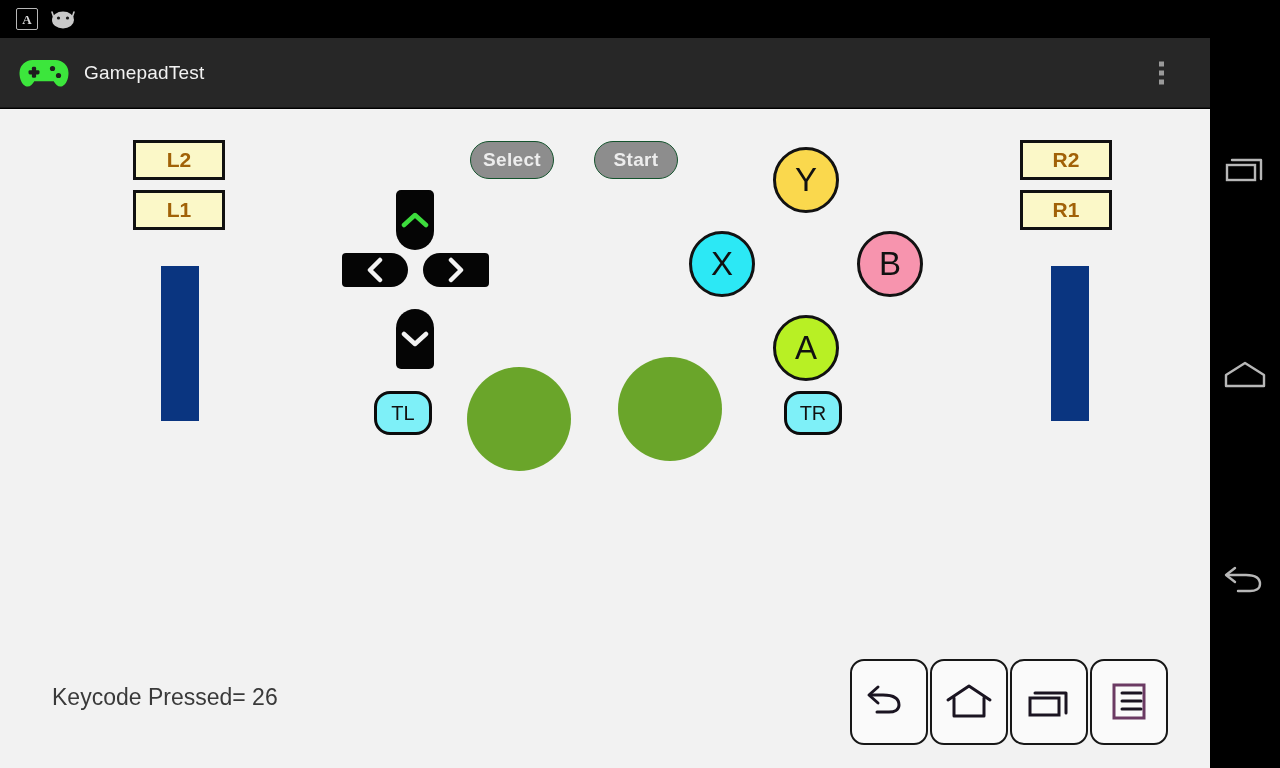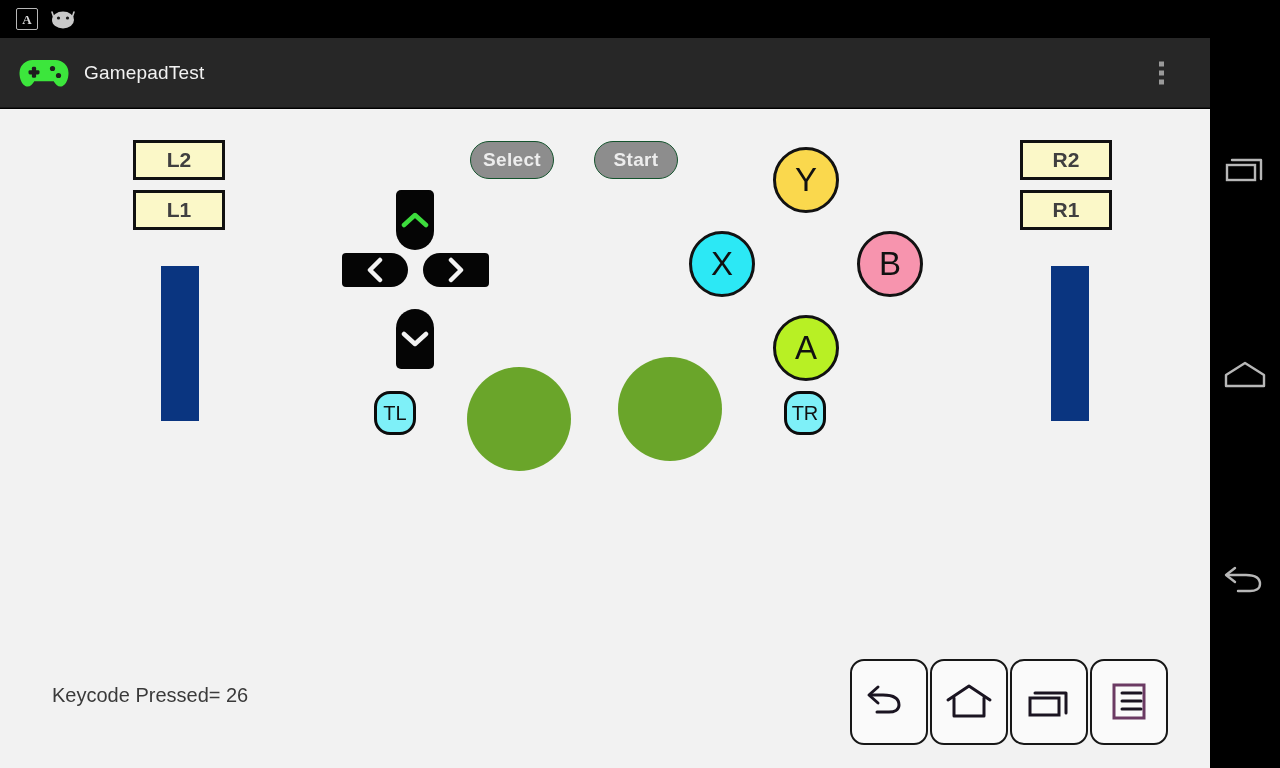--- a/index.html
+++ b/index.html
@@ -111,21 +111,21 @@
   .shoulder {
     position: absolute;
     width: 92px;
     height: 40px;
     background: #fbf8c8;
     border: 3px solid #111111;
     box-sizing: border-box;
     display: flex;
     align-items: center;
     justify-content: center;
-    color: #404040;
+    color: #a16207;
     font-size: 21px;
     font-weight: bold;
   }
 
   
   .trigger-bar {
     position: absolute;
     width: 38px;
     height: 155px;
     background: #0a3580;
@@ -194,40 +194,40 @@
   .stick {
     position: absolute;
     width: 104px; height: 104px;
     border-radius: 50%;
     background: #6aa52a;
   }
 
   
   .thumb-btn {
     position: absolute;
-    width: 42px; height: 44px;
+    width: 58px; height: 44px;
     background: #7ef0f8;
     border: 3px solid #0c0c0c;
     border-radius: 16px;
     box-sizing: border-box;
     display: flex;
     align-items: center;
     justify-content: center;
     color: #111;
     font-size: 20px;
     font-weight: 400;
   }
 
   
   .keycode {
     position: absolute;
     left: 52px;
     top: 575px;
     color: #3a3a3a;
-    font-size: 20px;
+    font-size: 23px;
     font-weight: 400;
   }
 
   
   .softkeys {
     position: absolute;
     left: 850px;
     top: 550px;
     display: flex;
     gap: 2px;

